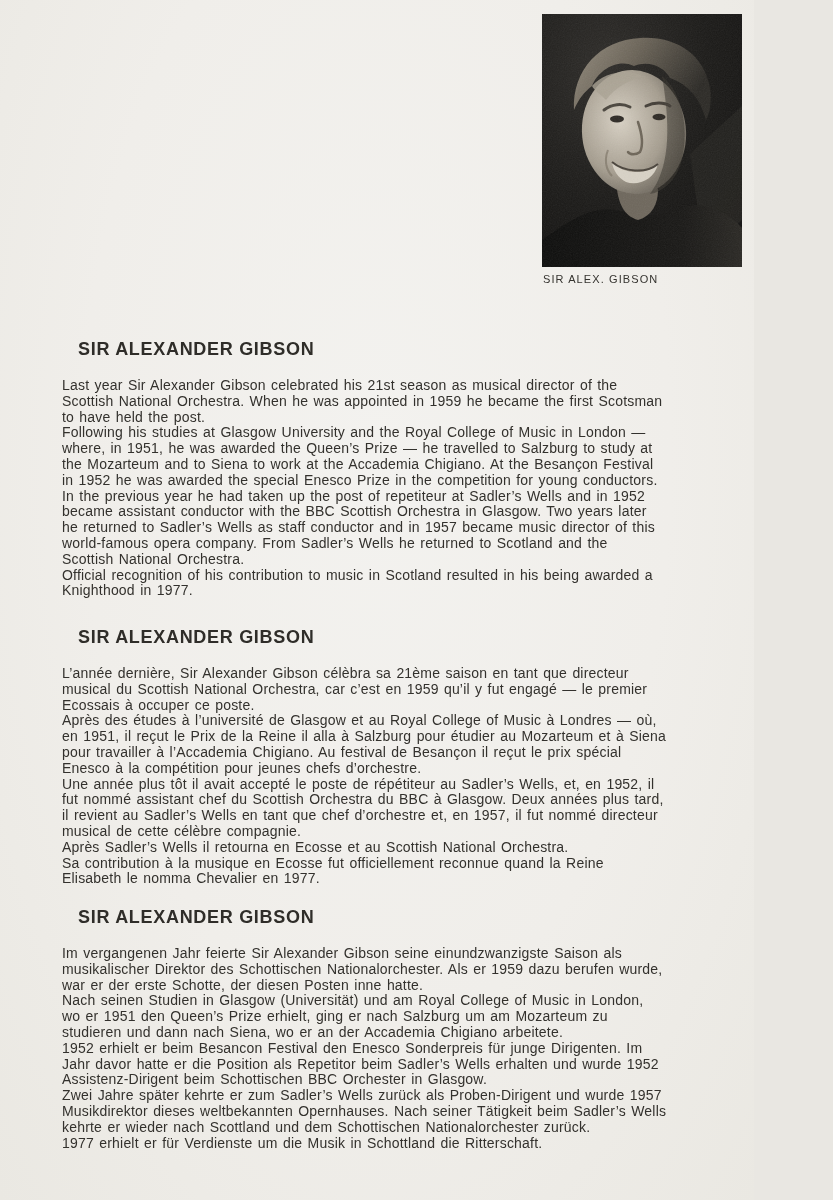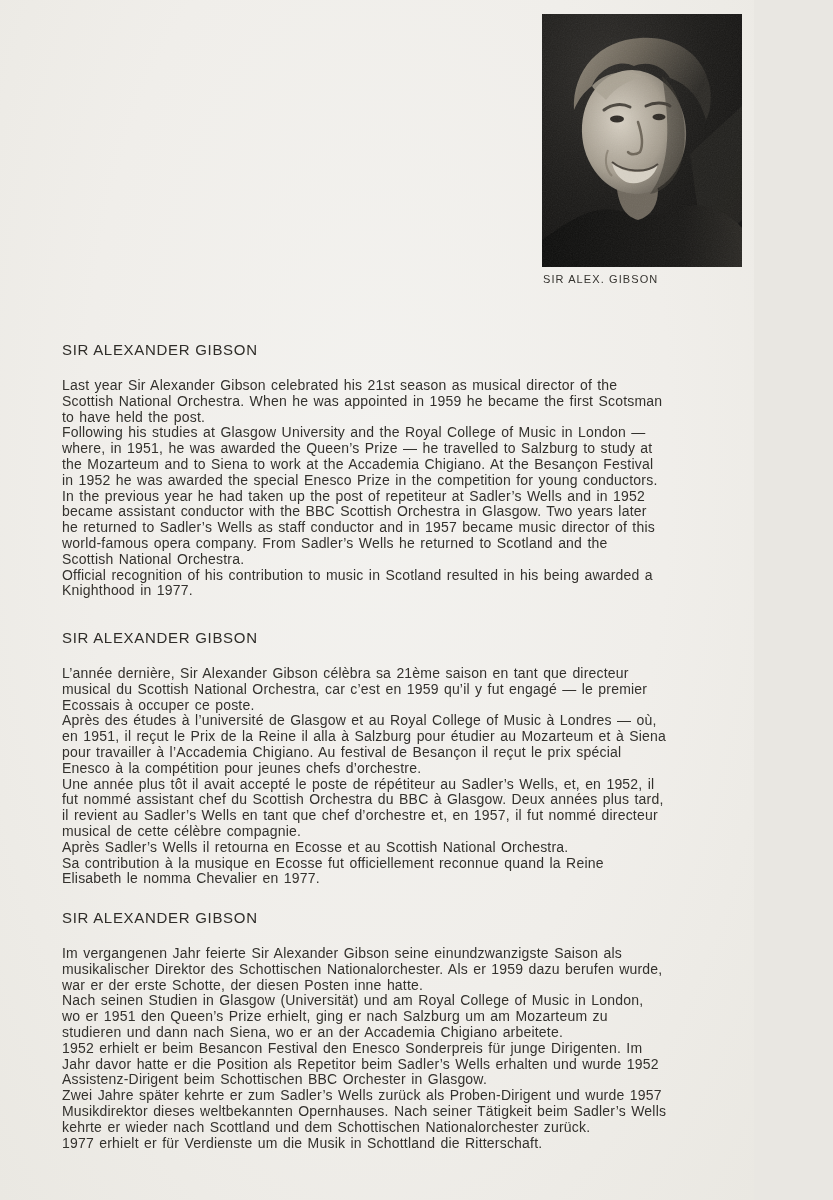--- a/index.html
+++ b/index.html
@@ -38,23 +38,23 @@
     white-space: pre;
   }
 
   
   .text-section {
     position: absolute;
     left: 62px;
     width: 720px;
   }
   .text-section h2 {
-    margin: 0 0 10px 0;
-    font-size: 15px;
-    font-weight: normal;
+    margin: 0 0 10px 16px;
+    font-size: 18px;
+    font-weight: bold;
     letter-spacing: 0.7px;
     line-height: 17px;
     color: #2f2d29;
     white-space: pre;
   }
   .text-section .body {
     font-size: 14px;
     line-height: 15.8px;
     letter-spacing: 0.2px;
     word-spacing: 1.2px;

